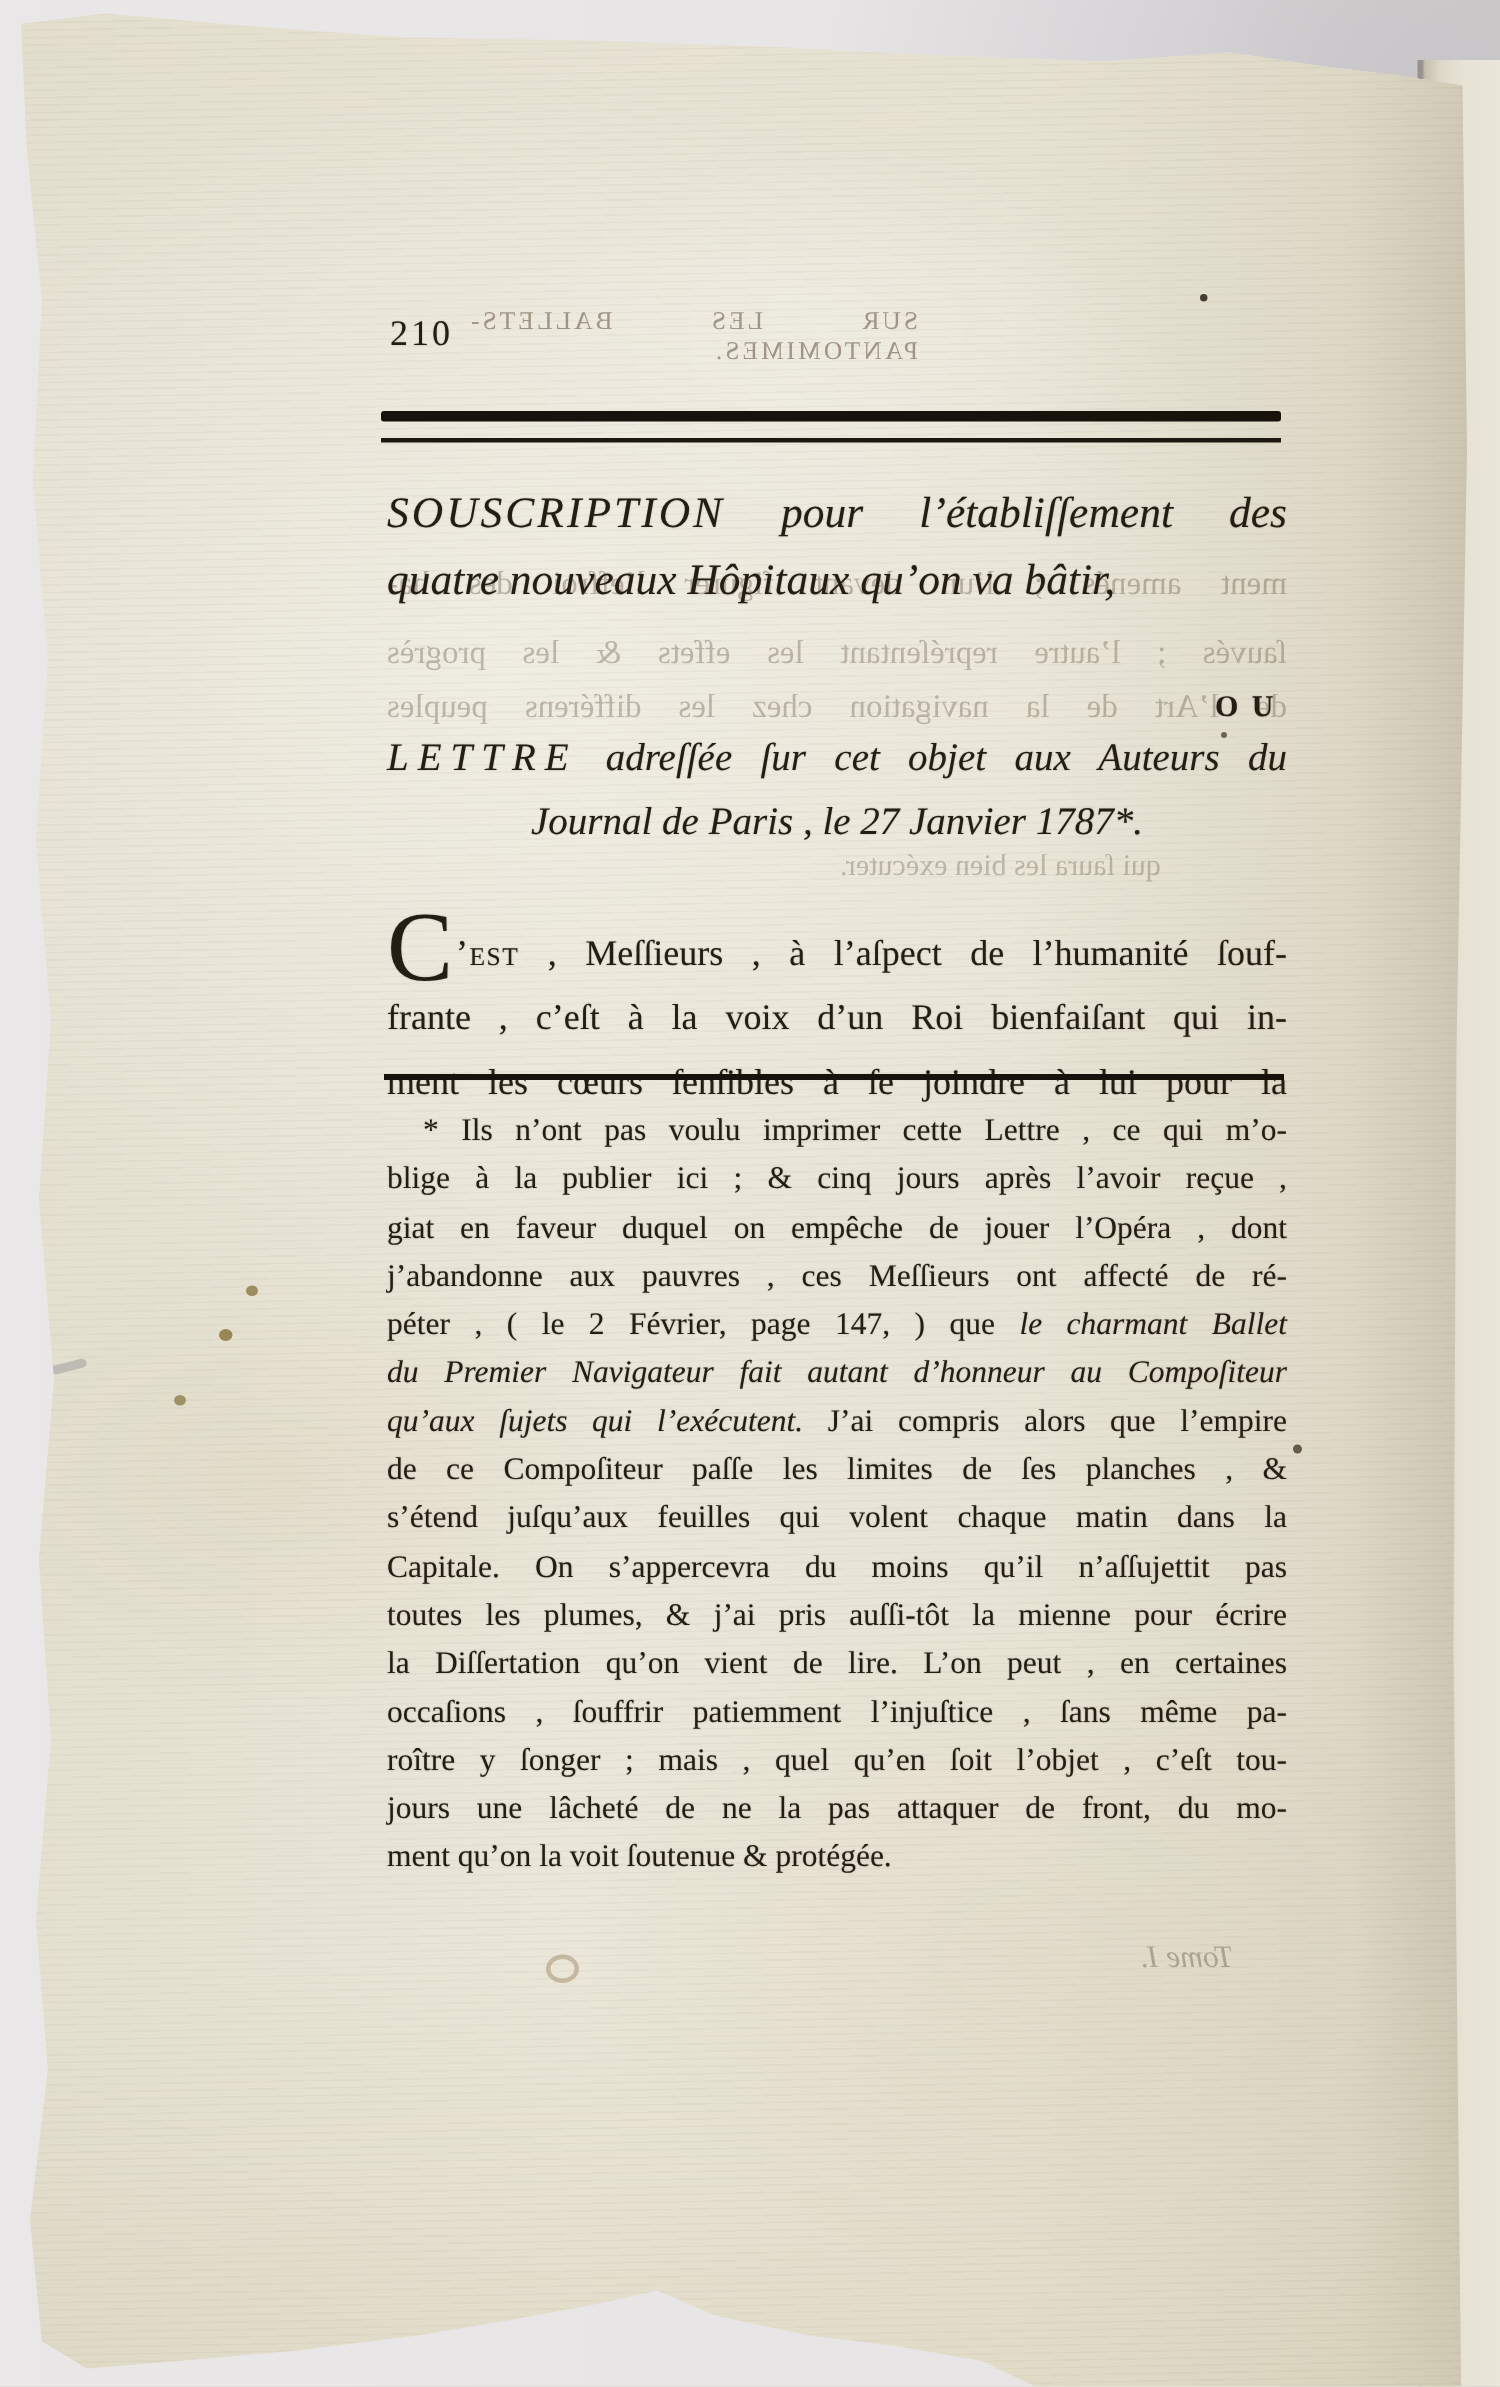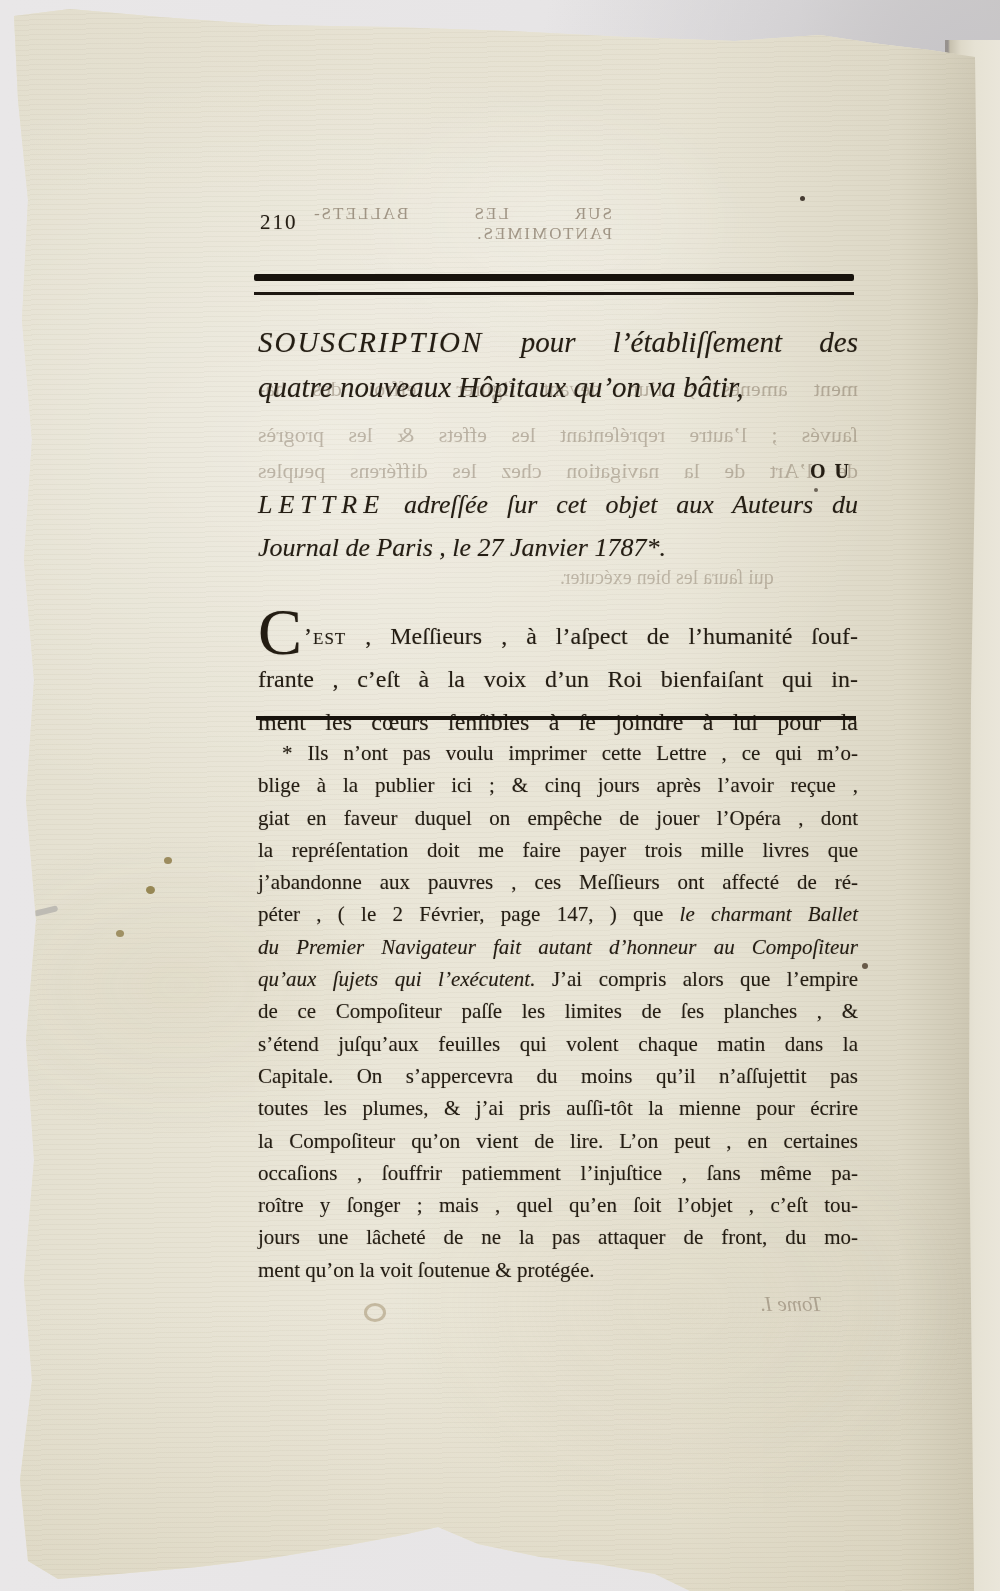--- a/index.html
+++ b/index.html
@@ -41,31 +41,31 @@
   .s3{left:116px;top:930px;width:8px;height:7px;background:#8f7d4a;opacity:.8;}
   .s4{left:34px;top:908px;width:24px;height:6px;background:#b9b7b0;border-radius:3px;transform:rotate(-14deg);opacity:.9;}
   .s5{left:364px;top:1303px;width:16px;height:13px;background:transparent;border:3px solid rgba(128,104,60,.35);}
   .s6{left:862px;top:963px;width:6px;height:6px;background:#4a3a28;opacity:.8;}
   .s7{left:814px;top:488px;width:4px;height:4px;background:#3a3026;opacity:.7;}
   .s8{left:800px;top:196px;width:5px;height:5px;background:#2a2018;opacity:.85;}
   
   .content{position:absolute;left:258px;top:0;width:600px;color:#241d13;
     text-shadow:0 0 1px rgba(36,29,19,.35);}
   .content > div{position:absolute;width:100%;}
-  .pageno{top:210px;left:2px;width:auto;font-size:21px;letter-spacing:2px;}
+  .pageno{top:210px;left:2px;width:auto;font-size:24px;letter-spacing:2px;}
   .rule-a{top:274px;height:7px;left:-4px;width:608px;background:#17120c;border-radius:2px;}
   .rule-b{top:292px;height:3px;left:-4px;width:608px;background:#1d1711;}
   .just{text-align:justify;text-align-last:justify;}
   .title1{top:326px;font-style:italic;font-size:29px;}
   .title1 .caps{letter-spacing:2px;}
   .title2{top:371px;font-style:italic;font-size:29px;text-align:left;}
   .ou{top:460px;font-size:20px;font-weight:bold;text-align:right;letter-spacing:9px;padding-left:9px;box-sizing:border-box;}
   .sub1{top:490px;font-style:italic;font-size:26px;}
   .sub1 .caps{letter-spacing:6px;}
-  .sub2{top:533px;font-style:italic;font-size:26px;text-align:left;}
+  .sub2{top:533px;font-style:italic;font-size:26px;text-align:center;}
   .bodyblock{top:615px;font-size:24px;}
   .body-line{height:43px;line-height:43px;text-align:justify;text-align-last:justify;}
   .dropcap{font-size:66px;line-height:0;position:relative;top:10px;letter-spacing:2px;}
   .sc{font-variant:small-caps;letter-spacing:1px;}
   .fn-rule{top:716px;height:4px;left:-2px;width:604px;background:#17120c;}
   .fnblock{top:737px;font-size:21px;}
   .fn-line{height:32.3px;line-height:32.3px;text-align:justify;text-align-last:justify;}
   .fn-line:first-child{text-indent:24px;}
   .fn-line.last{text-align-last:left;}
   .it{font-style:italic;}
@@ -115,30 +115,29 @@
         <div class="body-line"><span class="dropcap">C</span><span class="sc">’est</span><span> , Meſſieurs , à l’aſpect de l’humanité ſouf-</span></div>
         <div class="body-line">frante , c’eſt à la voix d’un Roi bienfaiſant qui in-</div>
         <div class="body-line">ment les cœurs ſenſibles à ſe joindre à lui pour la</div>
       </div>
 
       <div class="fn-rule"></div>
       <div class="fnblock" id="footnote-lines">
           <div class="fn-line"><span>* Ils n’ont pas voulu imprimer cette Lettre , ce qui m’o-</span></div>
           <div class="fn-line"><span>blige à la publier ici ; &amp; cinq jours après l’avoir reçue ,</span></div>
           <div class="fn-line"><span>giat en faveur duquel on empêche de jouer l’Opéra , dont</span></div>
-          <div class="fn-line"><span>la repréſentation doit me faire payer trois mille livres que</span></div>
           <div class="fn-line"><span>j’abandonne aux pauvres , ces Meſſieurs ont affecté de ré-</span></div>
           <div class="fn-line"><span>péter , ( le 2 Février, page 147, ) que </span><span class="it">le charmant Ballet</span></div>
           <div class="fn-line"><span class="it">du Premier Navigateur fait autant d’honneur au Compoſiteur</span></div>
           <div class="fn-line"><span class="it">qu’aux ſujets qui l’exécutent.</span><span> J’ai compris alors que l’empire</span></div>
           <div class="fn-line"><span>de ce Compoſiteur paſſe les limites de ſes planches , &amp;</span></div>
           <div class="fn-line"><span>s’étend juſqu’aux feuilles qui volent chaque matin dans la</span></div>
           <div class="fn-line"><span>Capitale. On s’appercevra du moins qu’il n’aſſujettit pas</span></div>
           <div class="fn-line"><span>toutes les plumes, &amp; j’ai pris auſſi-tôt la mienne pour écrire</span></div>
-          <div class="fn-line"><span>la Compoſiteur qu’on vient de lire. L’on peut , en certaines</span></div>
+          <div class="fn-line"><span>la Diſſertation qu’on vient de lire. L’on peut , en certaines</span></div>
           <div class="fn-line"><span>occaſions , ſouffrir patiemment l’injuſtice , ſans même pa-</span></div>
           <div class="fn-line"><span>roître y ſonger ; mais , quel qu’en ſoit l’objet , c’eſt tou-</span></div>
           <div class="fn-line"><span>jours une lâcheté de ne la pas attaquer de front, du mo-</span></div>
           <div class="fn-line last"><span>ment qu’on la voit ſoutenue &amp; protégée.</span></div>
         </div>
     </div>
   </div>
 </div>
 
 </body></html>

